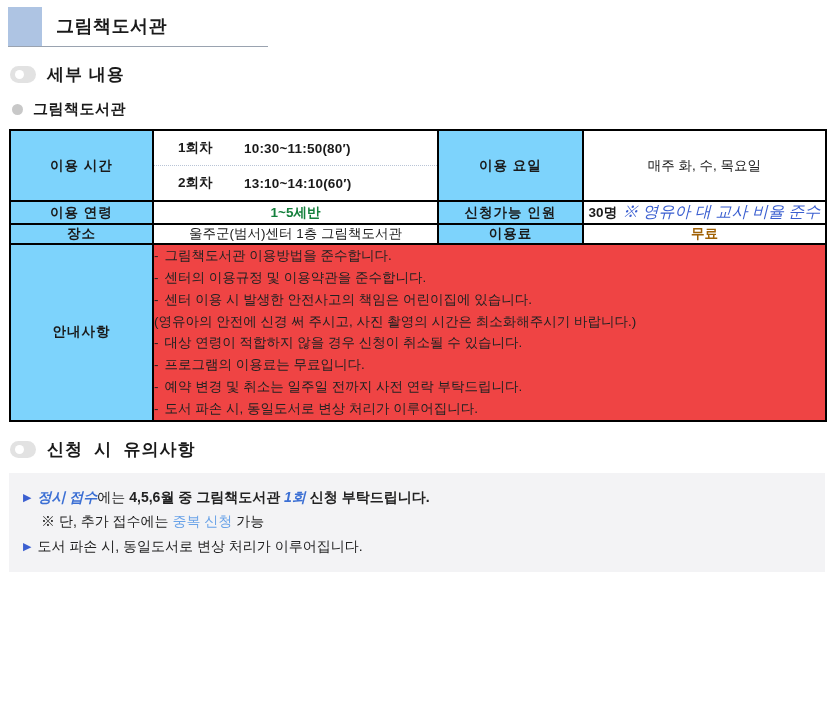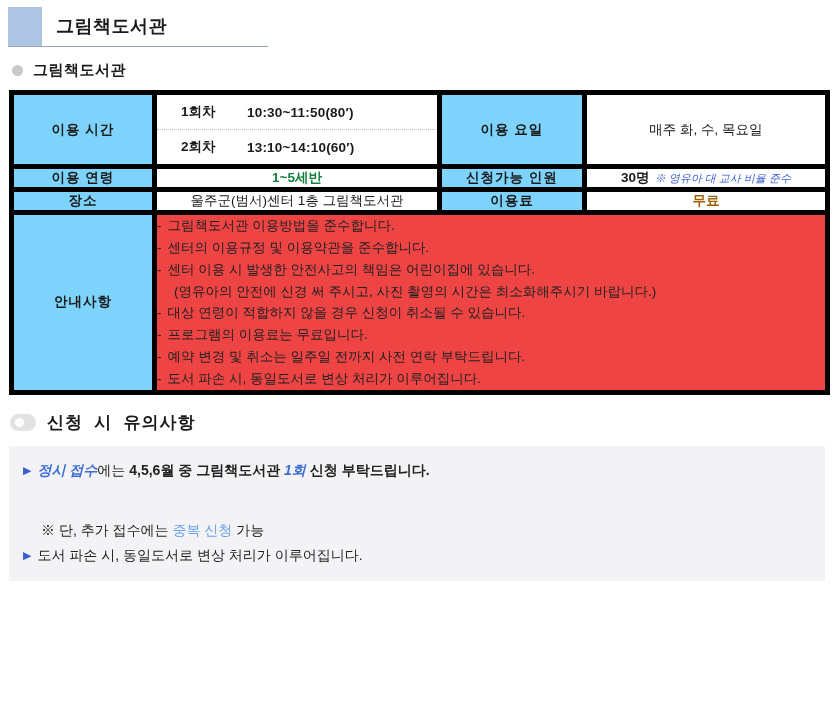--- a/index.html
+++ b/index.html
@@ -100,21 +100,21 @@
   }
 
   
   table.info {
     border-collapse: collapse;
     width: 816px;
     margin-left: 9px;
     table-layout: fixed;
   }
   table.info td {
-    border: 5px solid #000000;
+    border: 2px solid #000000;
     padding: 0;
     vertical-align: middle;
     font-size: 13.5px;
   }
   td.hdr {
     background: #7dd3fc;
     text-align: center;
     font-weight: bold;
     color: #1a1a1a;
     letter-spacing: 1px;
@@ -145,71 +145,75 @@
 
   .blue-bold {
     color: #15803d;
     font-weight: bold;
   }
   .red-bold {
     color: #a16207;
     font-weight: bold;
   }
   .small-note {
-    font-size: 11px;
+    font-size: 16px;
     font-style: italic;
     color: #3b5fd0;
     margin-left: 5px;
   }
   .bold { font-weight: bold; }
 
   
   td.notice {
     background: #ef4444;
     padding: 11px 0 11px 16px;
     text-align: left;
     line-height: 1.62;
     font-size: 13.5px;
   }
   .notice-item {
     white-space: nowrap;
   }
   .notice-item .dash { margin-right: 6px; }
-  .notice-item.indent { padding-left: 17px; }
+  .notice-item.indent { }
 
   
   .notes {
     margin: 12px 9px 0 9px;
     background: #f3f3f5;
     padding: 12px 14px 14px 14px;
     line-height: 1.75;
     font-size: 14px;
   }
   .note-line { white-space: nowrap; }
   .tri {
     color: #3b5fd0;
     font-size: 11px;
     margin-right: 6px;
     position: relative;
     top: -1px;
   }
   .accent-blue { color: #3b6fd4; font-weight: bold; font-style: italic; }
   .link-blue { color: #6aa3e8; }
-  .note-sub { padding-left: 18px; margin-top: 36px; }
+  .note-sub { padding-left: 18px; }
 </style>
 </head>
 <body>
 
 <div class="page">
 
   <div class="title-row">
     <div class="title-swatch"></div>
     <div class="title-text">그림책도서관</div>
   </div>
 
+  <div class="section-head">
+    <span class="pill"></span>
+    <span class="label">세부 내용</span>
+  </div>
 
   <div class="sub-head">
     <span class="dot"></span>
     <span class="label">그림책도서관</span>
   </div>
 
   <table class="info">
     <colgroup>
       <col style="width:143px">
       <col style="width:285px">

